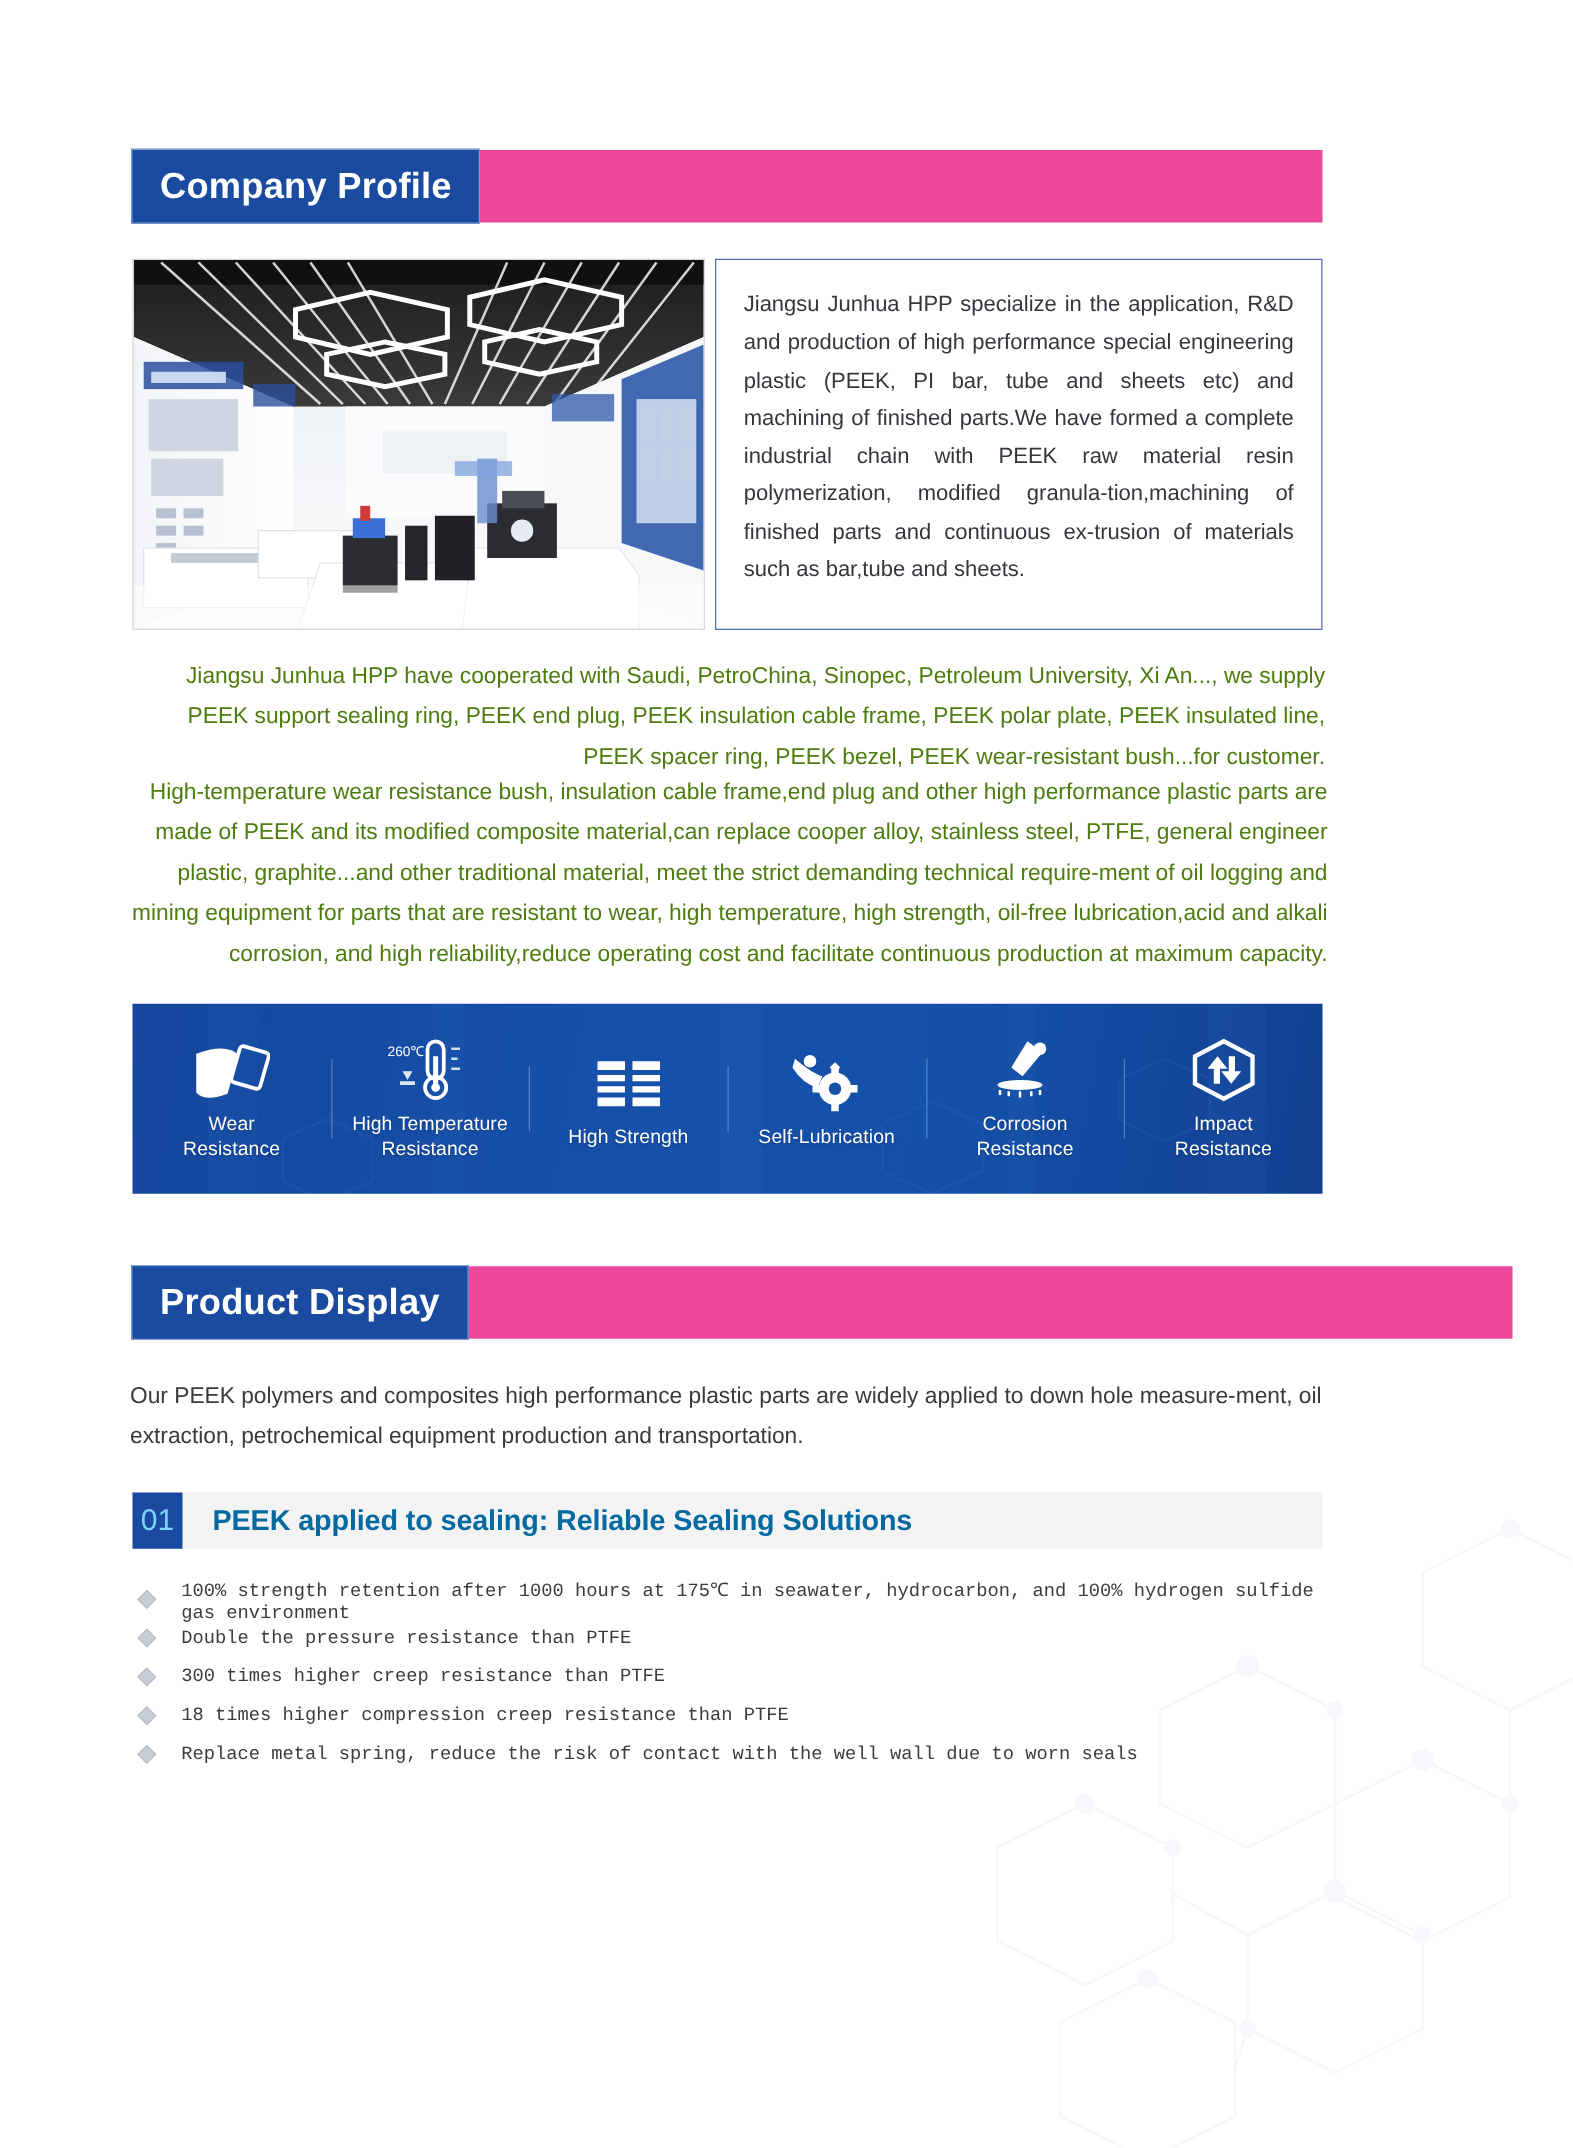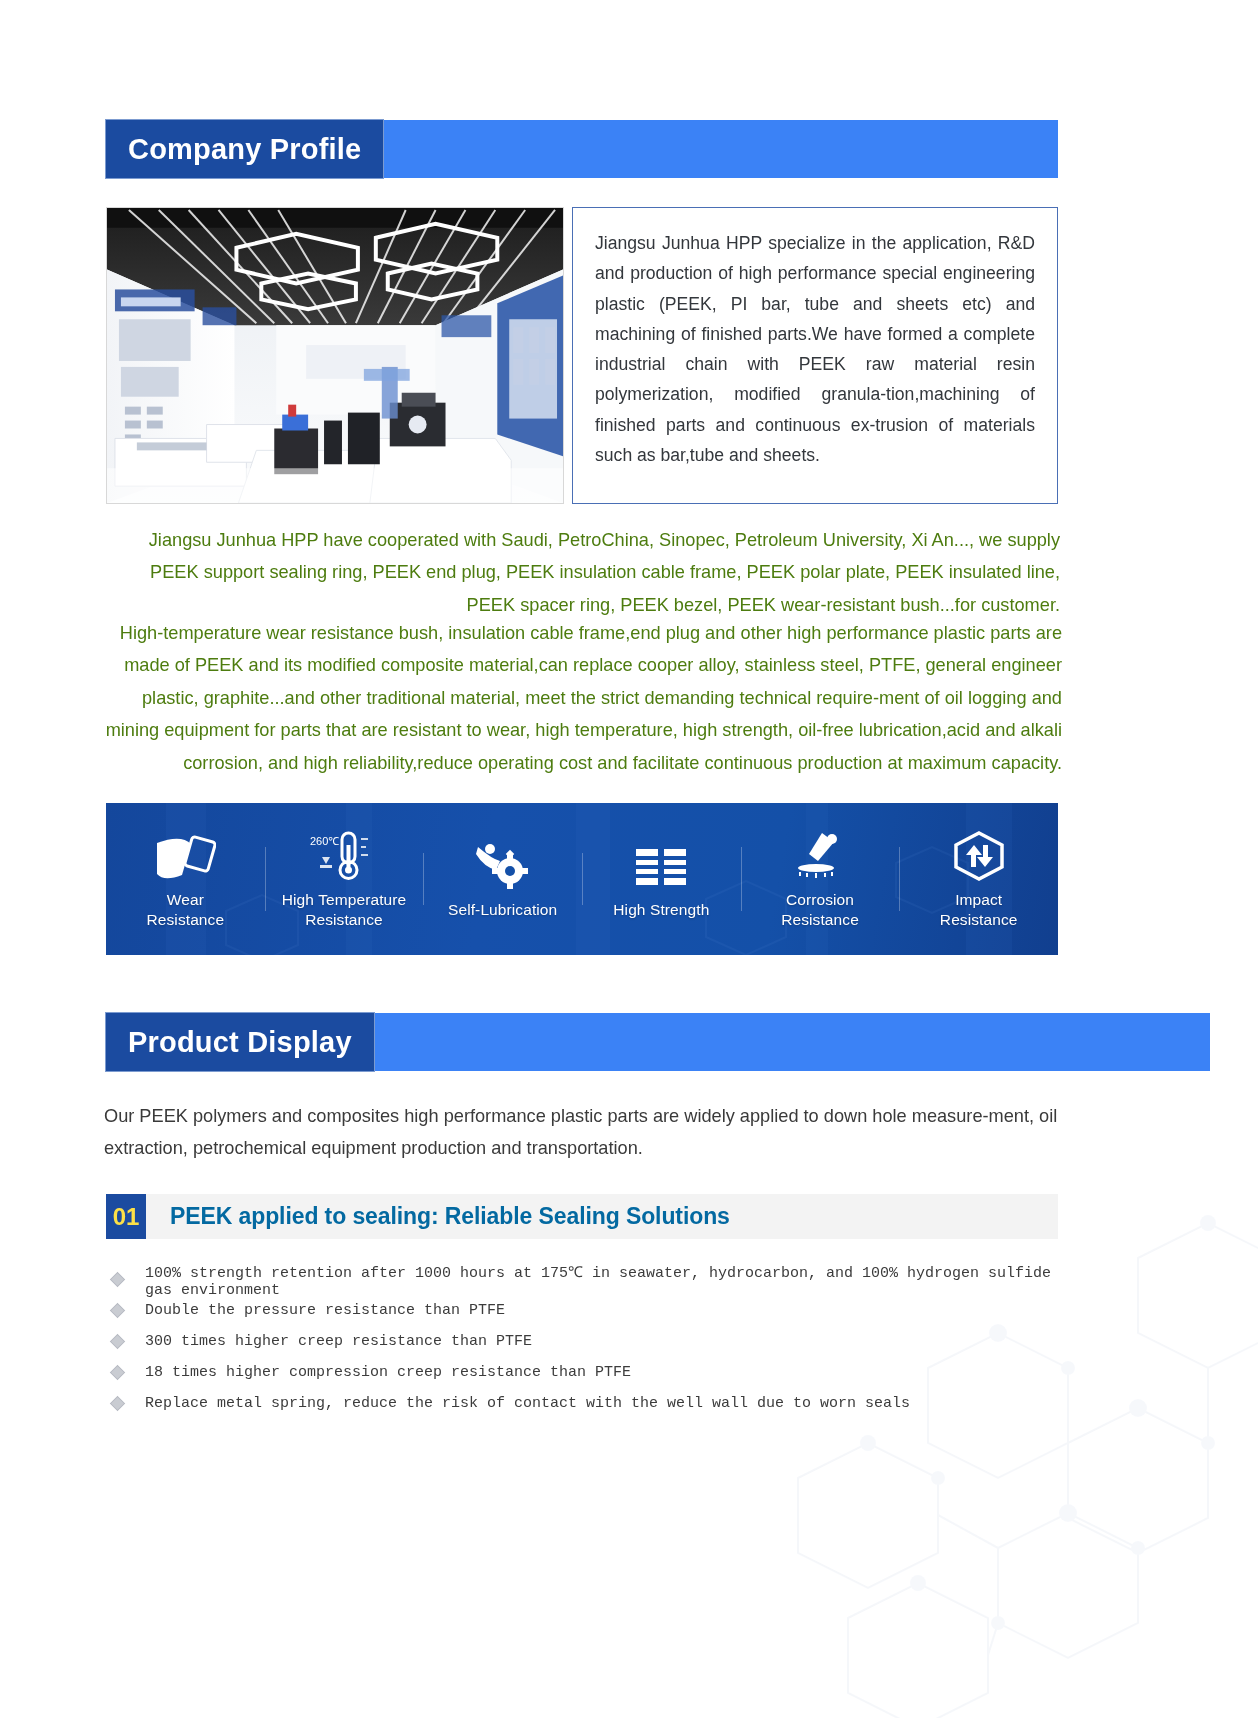--- a/index.html
+++ b/index.html
@@ -18,21 +18,21 @@
     width:700px; height:620px;
     opacity:.30; pointer-events:none; z-index:0;
   }
 
   .page { position:relative; z-index:2; padding:0; }
 
   
   .section-head {
     position:absolute;
     height:58px;
-    background:#3b82f6;
+    background:#ec4899;
     display:flex; align-items:stretch;
   }
   .section-head .tag {
     background:#1b4ba0;
     color:#ffffff;
     font-size:29px;
     font-weight:bold;
     letter-spacing:.2px;
     display:flex; align-items:center;
     padding:0 22px;
@@ -109,22 +109,22 @@
 
   
   .num-head {
     position:absolute;
     height:45px;
     background:#f3f3f3;
     display:flex; align-items:center;
   }
   .num-head .num {
     width:40px; height:45px;
-    background:#1b4ba0; color:#fde047;
-    font-size:24px; font-weight:bold;
+    background:#1b4ba0; color:#7dd3fc;
+    font-size:24px; font-weight:normal;
     display:flex; align-items:center; justify-content:center;
     flex:0 0 auto;
   }
   .num-head .txt {
     margin-left:24px;
     font-size:23px; font-weight:bold;
     color:#0369a1;
     letter-spacing:-.1px;
   }
 
@@ -345,61 +345,61 @@
         </svg>
       </div>
       <div class="lbl">
         <span>High Temperature</span><br>
         <span>Resistance</span>
       </div>
     </div>
 
     <div class="feat">
       <div class="ico">
-        <svg width="58" height="48" viewBox="0 0 58 48">
-          <g fill="#ffffff">
-            <path d="M4 4 q14 12 22 14 l-4 9 q-12 -3 -20 -16 z"></path>
-            <circle cx="16" cy="6" r="5"></circle>
-          </g>
-          <g fill="#ffffff" transform="translate(36,28)">
-            <circle r="13"></circle>
-            <g>
-              <rect x="-3" y="-18" width="6" height="7"></rect>
-                <rect x="-3" y="11" width="6" height="7"></rect>
-              <rect x="-18" y="-3" width="7" height="6"></rect>
-                <rect x="11" y="-3" width="7" height="6"></rect>
-              <rect x="-15" y="-15" width="6" height="6" transform="rotate(45)"></rect>
-            </g>
-          </g>
-          <circle cx="36" cy="28" r="5" fill="#1450a8"></circle>
-        </svg>
-      </div>
-      <div class="lbl">Self-Lubrication</div>
-    </div>
-
-    <div class="feat">
-      <div class="ico">
         <svg width="54" height="44" viewBox="0 0 54 44">
           <g fill="#ffffff">
             <rect x="2" y="2" width="22" height="7"></rect>
             <rect x="2" y="13" width="22" height="5"></rect>
             <rect x="2" y="22" width="22" height="5"></rect>
             <rect x="2" y="31" width="22" height="7"></rect>
             <rect x="30" y="2" width="22" height="7"></rect>
             <rect x="30" y="13" width="22" height="5"></rect>
             <rect x="30" y="22" width="22" height="5"></rect>
             <rect x="30" y="31" width="22" height="7"></rect>
           </g>
         </svg>
       </div>
       <div class="lbl">High Strength</div>
     </div>
 
     <div class="feat">
       <div class="ico">
+        <svg width="58" height="48" viewBox="0 0 58 48">
+          <g fill="#ffffff">
+            <path d="M4 4 q14 12 22 14 l-4 9 q-12 -3 -20 -16 z"></path>
+            <circle cx="16" cy="6" r="5"></circle>
+          </g>
+          <g fill="#ffffff" transform="translate(36,28)">
+            <circle r="13"></circle>
+            <g>
+              <rect x="-3" y="-18" width="6" height="7"></rect>
+                <rect x="-3" y="11" width="6" height="7"></rect>
+              <rect x="-18" y="-3" width="7" height="6"></rect>
+                <rect x="11" y="-3" width="7" height="6"></rect>
+              <rect x="-15" y="-15" width="6" height="6" transform="rotate(45)"></rect>
+            </g>
+          </g>
+          <circle cx="36" cy="28" r="5" fill="#1450a8"></circle>
+        </svg>
+      </div>
+      <div class="lbl">Self-Lubrication</div>
+    </div>
+
+    <div class="feat">
+      <div class="ico">
         <svg width="56" height="50" viewBox="0 0 56 50">
           <g fill="#ffffff">
             <path d="M30 2 l12 9 -16 19 -9 -7 z"></path>
             <circle cx="40" cy="8" r="5"></circle>
             <ellipse cx="24" cy="37" rx="18" ry="4"></ellipse>
           </g>
           <g stroke="#ffffff" stroke-width="2">
             <line x1="8" y1="41" x2="8" y2="45"></line>
             <line x1="15" y1="42" x2="15" y2="46"></line>
             <line x1="24" y1="42" x2="24" y2="47"></line>

